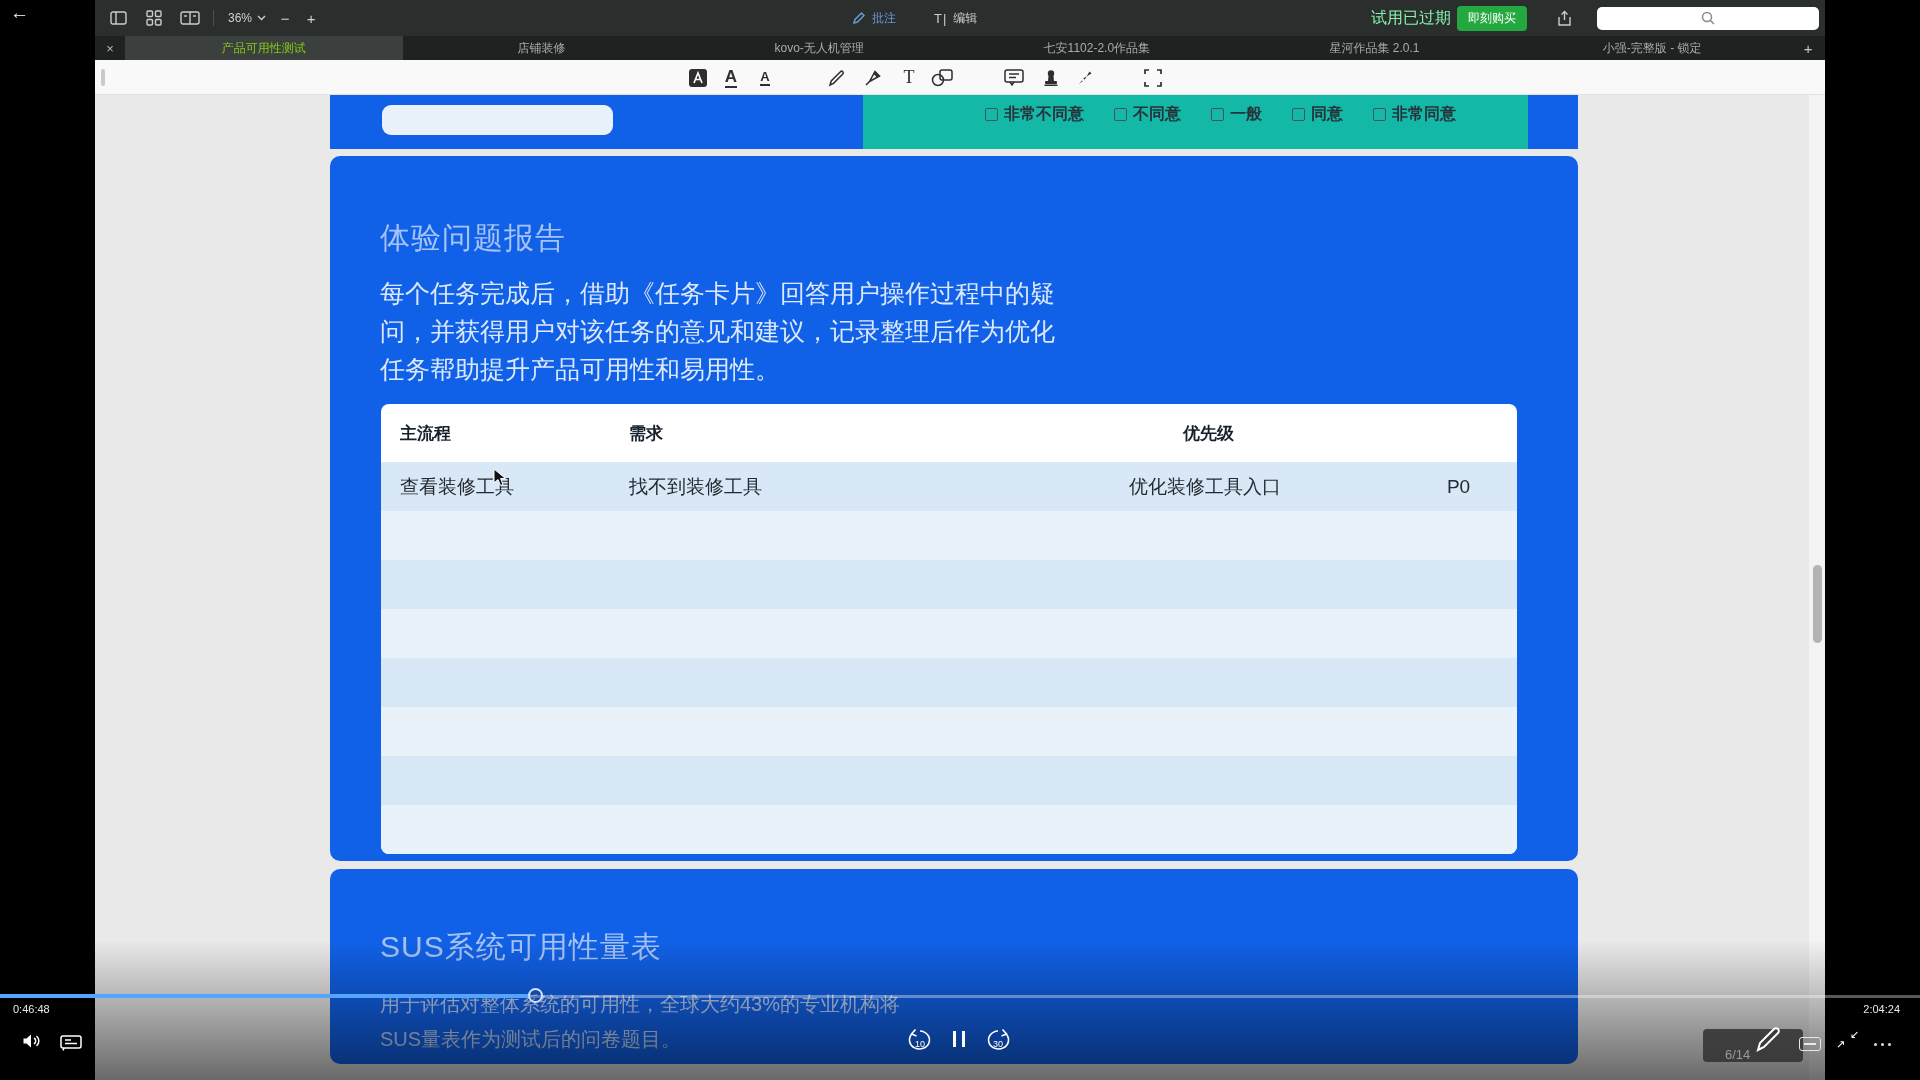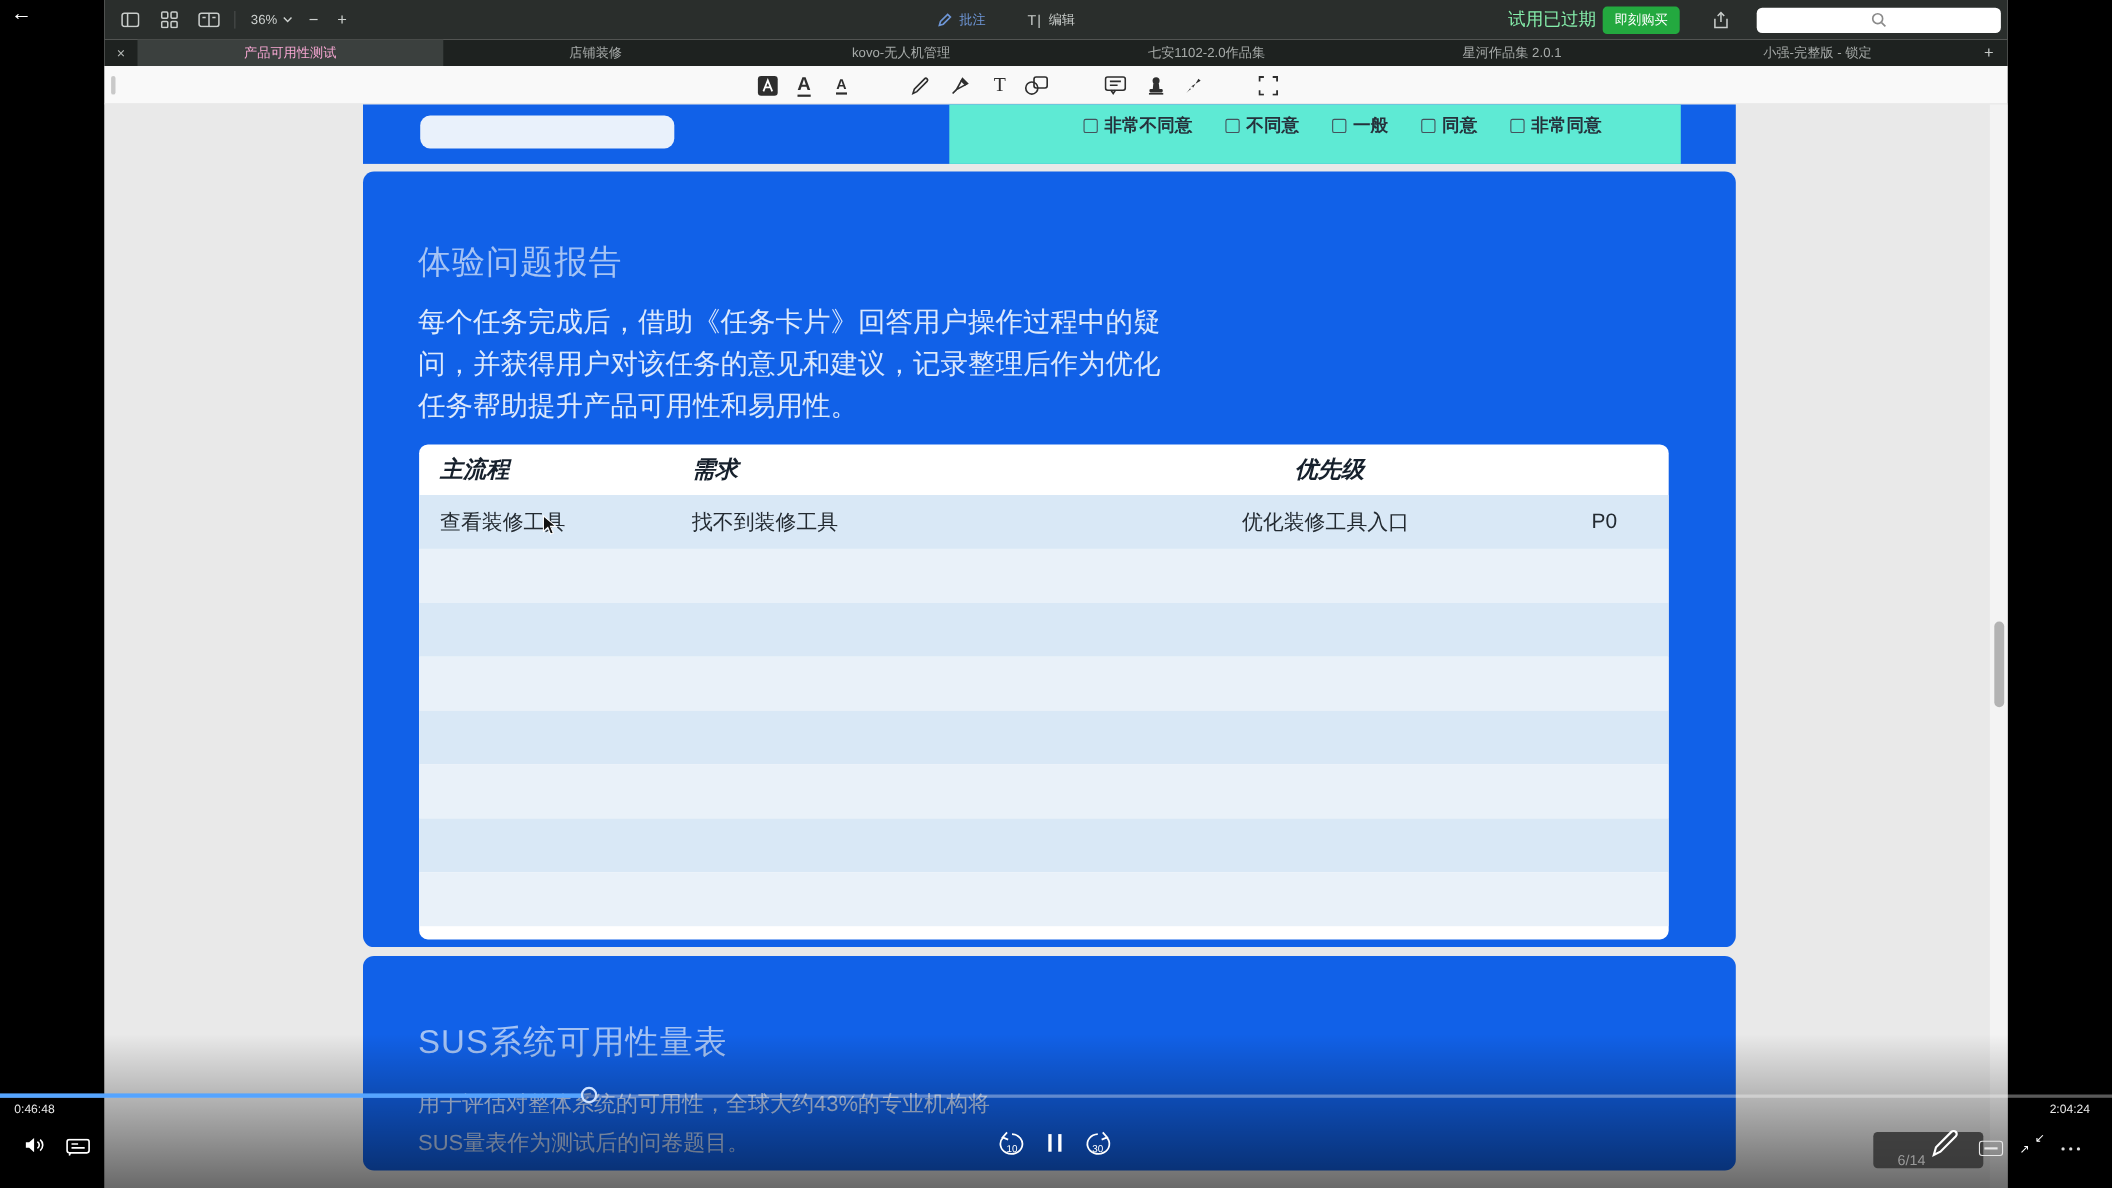--- a/index.html
+++ b/index.html
@@ -23,53 +23,53 @@
   .mode-edit { color:#c9cdcb; }
   .ti-glyph { font-size:13px; letter-spacing:1px; }
   .trial { color:#86efac; font-size:16px; margin-right:6px; }
   .buy-btn { background:#23a93f; color:#fff; font-size:12px; border-radius:4px; padding:4px 11px; margin-right:22px; }
   .search-box { width:222px; height:23px; background:#fff; border-radius:5px; display:flex; align-items:center; justify-content:center; margin-left:18px; }
 
   
   .tabbar { position:absolute; left:0; top:36px; width:100%; height:24px; background:#1e2220; display:flex; align-items:stretch; color:#a7aba9; }
   .tab-close { width:30px; display:flex; align-items:center; justify-content:center; color:#b5b9b7; font-size:13px; }
   .tab { flex:1; display:flex; align-items:center; justify-content:center; font-size:12px; white-space:nowrap; overflow:hidden; }
-  .tab.active { background:#3b403e; color:#f9a8d4; }
+  .tab.active { background:#3b403e; color:#84cc16; }
   .tab-add { width:34px; display:flex; align-items:center; justify-content:center; font-size:15px; color:#c5c9c7; }
 
   
   .anno-bar { position:absolute; left:0; top:60px; width:100%; height:35px; background:#f9f9f9; border-bottom:1px solid #e2e2e2; }
   .anno-handle { position:absolute; left:6px; top:9px; width:4px; height:17px; border-radius:2px; background:#c9c9c9; }
   .anno-icons { position:absolute; left:590px; top:0; height:35px; display:flex; align-items:center; }
   .ai { width:26px; height:26px; display:flex; align-items:center; justify-content:center; color:#2e2e2e; }
   .ai svg { display:block; }
   .glyphA { font-size:17px; font-weight:bold; color:#2e2e2e; border-bottom:2px solid #2e2e2e; line-height:1; padding-bottom:1px; }
   .glyphA.small { font-size:13px; }
   .glyphT { font-size:18px; color:#2e2e2e; font-family:"Liberation Serif","DejaVu Serif",serif; }
 
   
   .canvas { position:absolute; left:0; top:95px; width:100%; height:985px; background:#e9e9e9; }
   .slide { position:absolute; left:235px; width:1248px; background:#1161e8; }
   .slide1 { top:0; height:54px; border-radius:0 0 0 0; }
   .slide2 { top:61px; height:705px; border-radius:10px; }
   .slide3 { top:774px; height:195px; border-radius:10px; }
   .pill { position:absolute; left:52px; top:10px; width:231px; height:30px; background:#f2f7fc; border-radius:9px; opacity:.96; }
-  .survey-panel { position:absolute; left:533px; top:0; width:665px; height:54px; background:#5eead4; }
+  .survey-panel { position:absolute; left:533px; top:0; width:665px; height:54px; background:#14b8a6; }
   .survey-row { position:absolute; left:122px; top:9px; display:flex; gap:30px; align-items:center; }
   .opt { display:flex; align-items:center; gap:6px; font-size:16px; color:#26323c; font-weight:bold; white-space:nowrap; }
   .cbx { width:13px; height:13px; border:1.5px solid #44525c; border-radius:2px; background:transparent; }
 
   .slide-title { position:absolute; left:50px; top:62px; font-size:30px; color:#a5c3f4; letter-spacing:1px; }
   .slide-body { position:absolute; left:50px; top:118px; font-size:25px; line-height:38px; color:#dce9fc; }
   .slide3 .slide-title { top:58px; }
   .slide3 .slide-body { top:118px; font-size:20px; line-height:35px; color:#b9cdf0; }
 
   .report-table { position:absolute; left:51px; top:248px; width:1136px; height:450px; background:#fff; border-radius:8px; overflow:hidden; }
   .trow { display:flex; align-items:center; height:49px; }
-  .thead { height:46px; font-weight:bold; color:#16202c; font-size:21px;font-style:italic; }
+  .thead { height:58px; font-weight:bold; color:#16202c; font-size:17px; }
   .tdata { color:#232a31; font-size:19px; }
   .c1 { width:248px; padding-left:19px; }
   .c2 { width:500px; }
   .c3 { width:279px; }
   .c4 { flex:1; text-align:center; padding-right:8px; }
   .zeb-a { background:#d9e8f6; }
   .zeb-b { background:#e9f1f9; }
 
   .v-scroll-track { position:absolute; right:0; top:0; width:16px; height:100%; background:#f3f3f3; }
   .v-scroll-thumb { position:absolute; right:3px; top:470px; width:9px; height:78px; border-radius:5px; background:#b3b3b3; }

